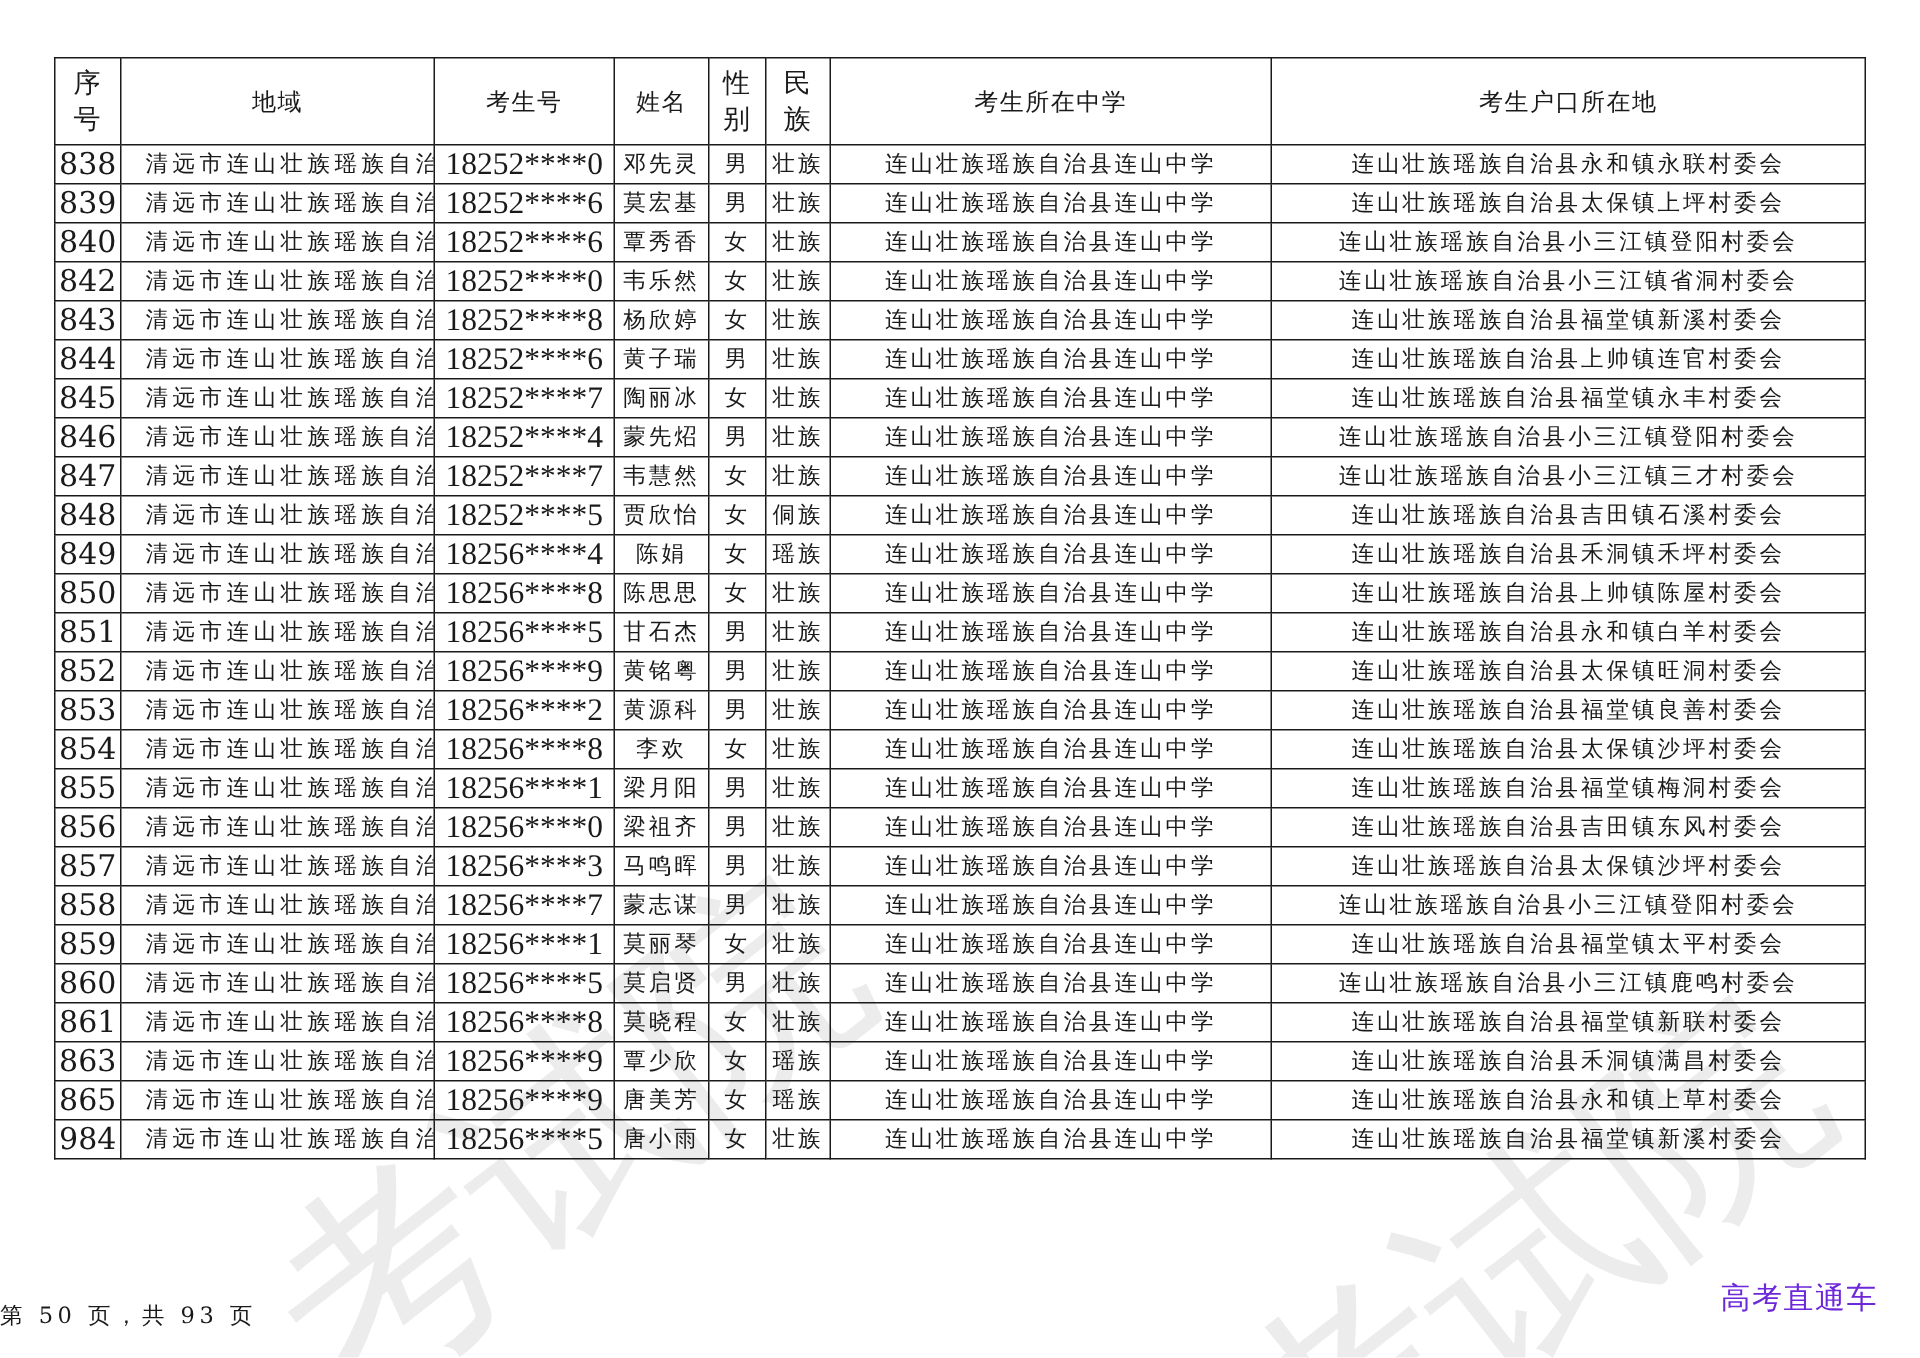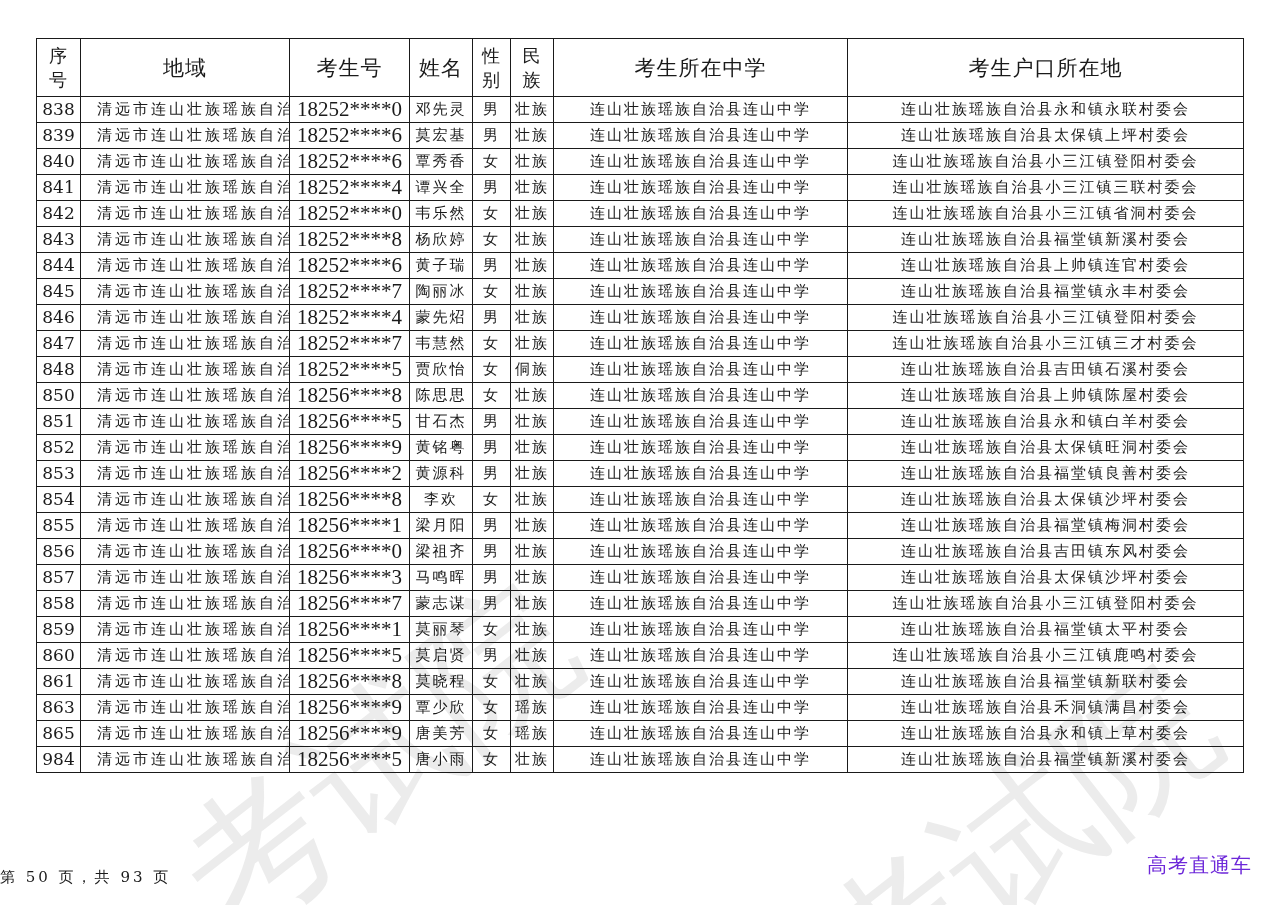--- a/index.html
+++ b/index.html
@@ -15,29 +15,29 @@
   .wm1 { left: 140px; top: 820px; transform: rotate(-38deg); }
   .wm2 { left: 780px; top: 900px; transform: rotate(-38deg); }
   table.roster {
     position: absolute; left: 36px; top: 38px;
     border-collapse: collapse; table-layout: fixed; width: 1207px;
   }
   table.roster th, table.roster td {
     border: 1.5px solid #1a1a1a; padding: 0; text-align: center; overflow: hidden; white-space: nowrap;
   }
   table.roster th {
-    height: 57px; font-size: 21px; font-weight: normal; line-height: 22px;
+    height: 57px; font-size: 16px; font-weight: normal; line-height: 22px;
     font-family: "DejaVu Sans", sans-serif; letter-spacing: 1px;
   }
   table.roster th.stack { font-size: 18px; line-height: 24px; }
   table.roster td {
     height: 25px; font-size: 15px; line-height: 25px;
     font-family: "DejaVu Sans", sans-serif; letter-spacing: 2px;
   }
-  table.roster td.num { font-family: "DejaVu Serif", "Liberation Serif", serif; letter-spacing: 0; font-size: 17px; }
+  table.roster td.num { font-family: "DejaVu Serif", "Liberation Serif", serif; letter-spacing: 0; font-size: 20px; }
   table.roster td.region { text-align: center; padding-left: 16px; letter-spacing: 3px; }
   table.roster td.id { font-family: "Liberation Serif", "DejaVu Serif", serif; font-size: 21px; letter-spacing: 0; }
   .footer {
     position: absolute; left: 0; width: 1280px; top: 868px; 
     font-size: 15px; letter-spacing: 3px; font-family: "DejaVu Serif", serif;
   }
   .brand {
     position: absolute; right: 28px; top: 852px; font-size: 20px; color: #6d28d9;
     font-family: Liberation Sans, sans-serif; letter-spacing: 1px;
   }
@@ -105,30 +105,20 @@
         <td class="num">840</td>
         <td class="region">清远市连山壮族瑶族自治</td>
         <td class="id">18252****6</td>
         <td>覃秀香</td>
         <td>女</td>
         <td>壮族</td>
         <td>连山壮族瑶族自治县连山中学</td>
         <td>连山壮族瑶族自治县小三江镇登阳村委会</td>
       </tr>
       <tr>
-        <td class="num">841</td>
-        <td class="region">清远市连山壮族瑶族自治</td>
-        <td class="id">18252****4</td>
-        <td>谭兴全</td>
-        <td>男</td>
-        <td>壮族</td>
-        <td>连山壮族瑶族自治县连山中学</td>
-        <td>连山壮族瑶族自治县小三江镇三联村委会</td>
-      </tr>
-      <tr>
         <td class="num">842</td>
         <td class="region">清远市连山壮族瑶族自治</td>
         <td class="id">18252****0</td>
         <td>韦乐然</td>
         <td>女</td>
         <td>壮族</td>
         <td>连山壮族瑶族自治县连山中学</td>
         <td>连山壮族瑶族自治县小三江镇省洞村委会</td>
       </tr>
       <tr>
@@ -183,20 +173,30 @@
       </tr>
       <tr>
         <td class="num">848</td>
         <td class="region">清远市连山壮族瑶族自治</td>
         <td class="id">18252****5</td>
         <td>贾欣怡</td>
         <td>女</td>
         <td>侗族</td>
         <td>连山壮族瑶族自治县连山中学</td>
         <td>连山壮族瑶族自治县吉田镇石溪村委会</td>
+      </tr>
+      <tr>
+        <td class="num">849</td>
+        <td class="region">清远市连山壮族瑶族自治</td>
+        <td class="id">18256****4</td>
+        <td>陈娟</td>
+        <td>女</td>
+        <td>瑶族</td>
+        <td>连山壮族瑶族自治县连山中学</td>
+        <td>连山壮族瑶族自治县禾洞镇禾坪村委会</td>
       </tr>
       <tr>
         <td class="num">850</td>
         <td class="region">清远市连山壮族瑶族自治</td>
         <td class="id">18256****8</td>
         <td>陈思思</td>
         <td>女</td>
         <td>壮族</td>
         <td>连山壮族瑶族自治县连山中学</td>
         <td>连山壮族瑶族自治县上帅镇陈屋村委会</td>

